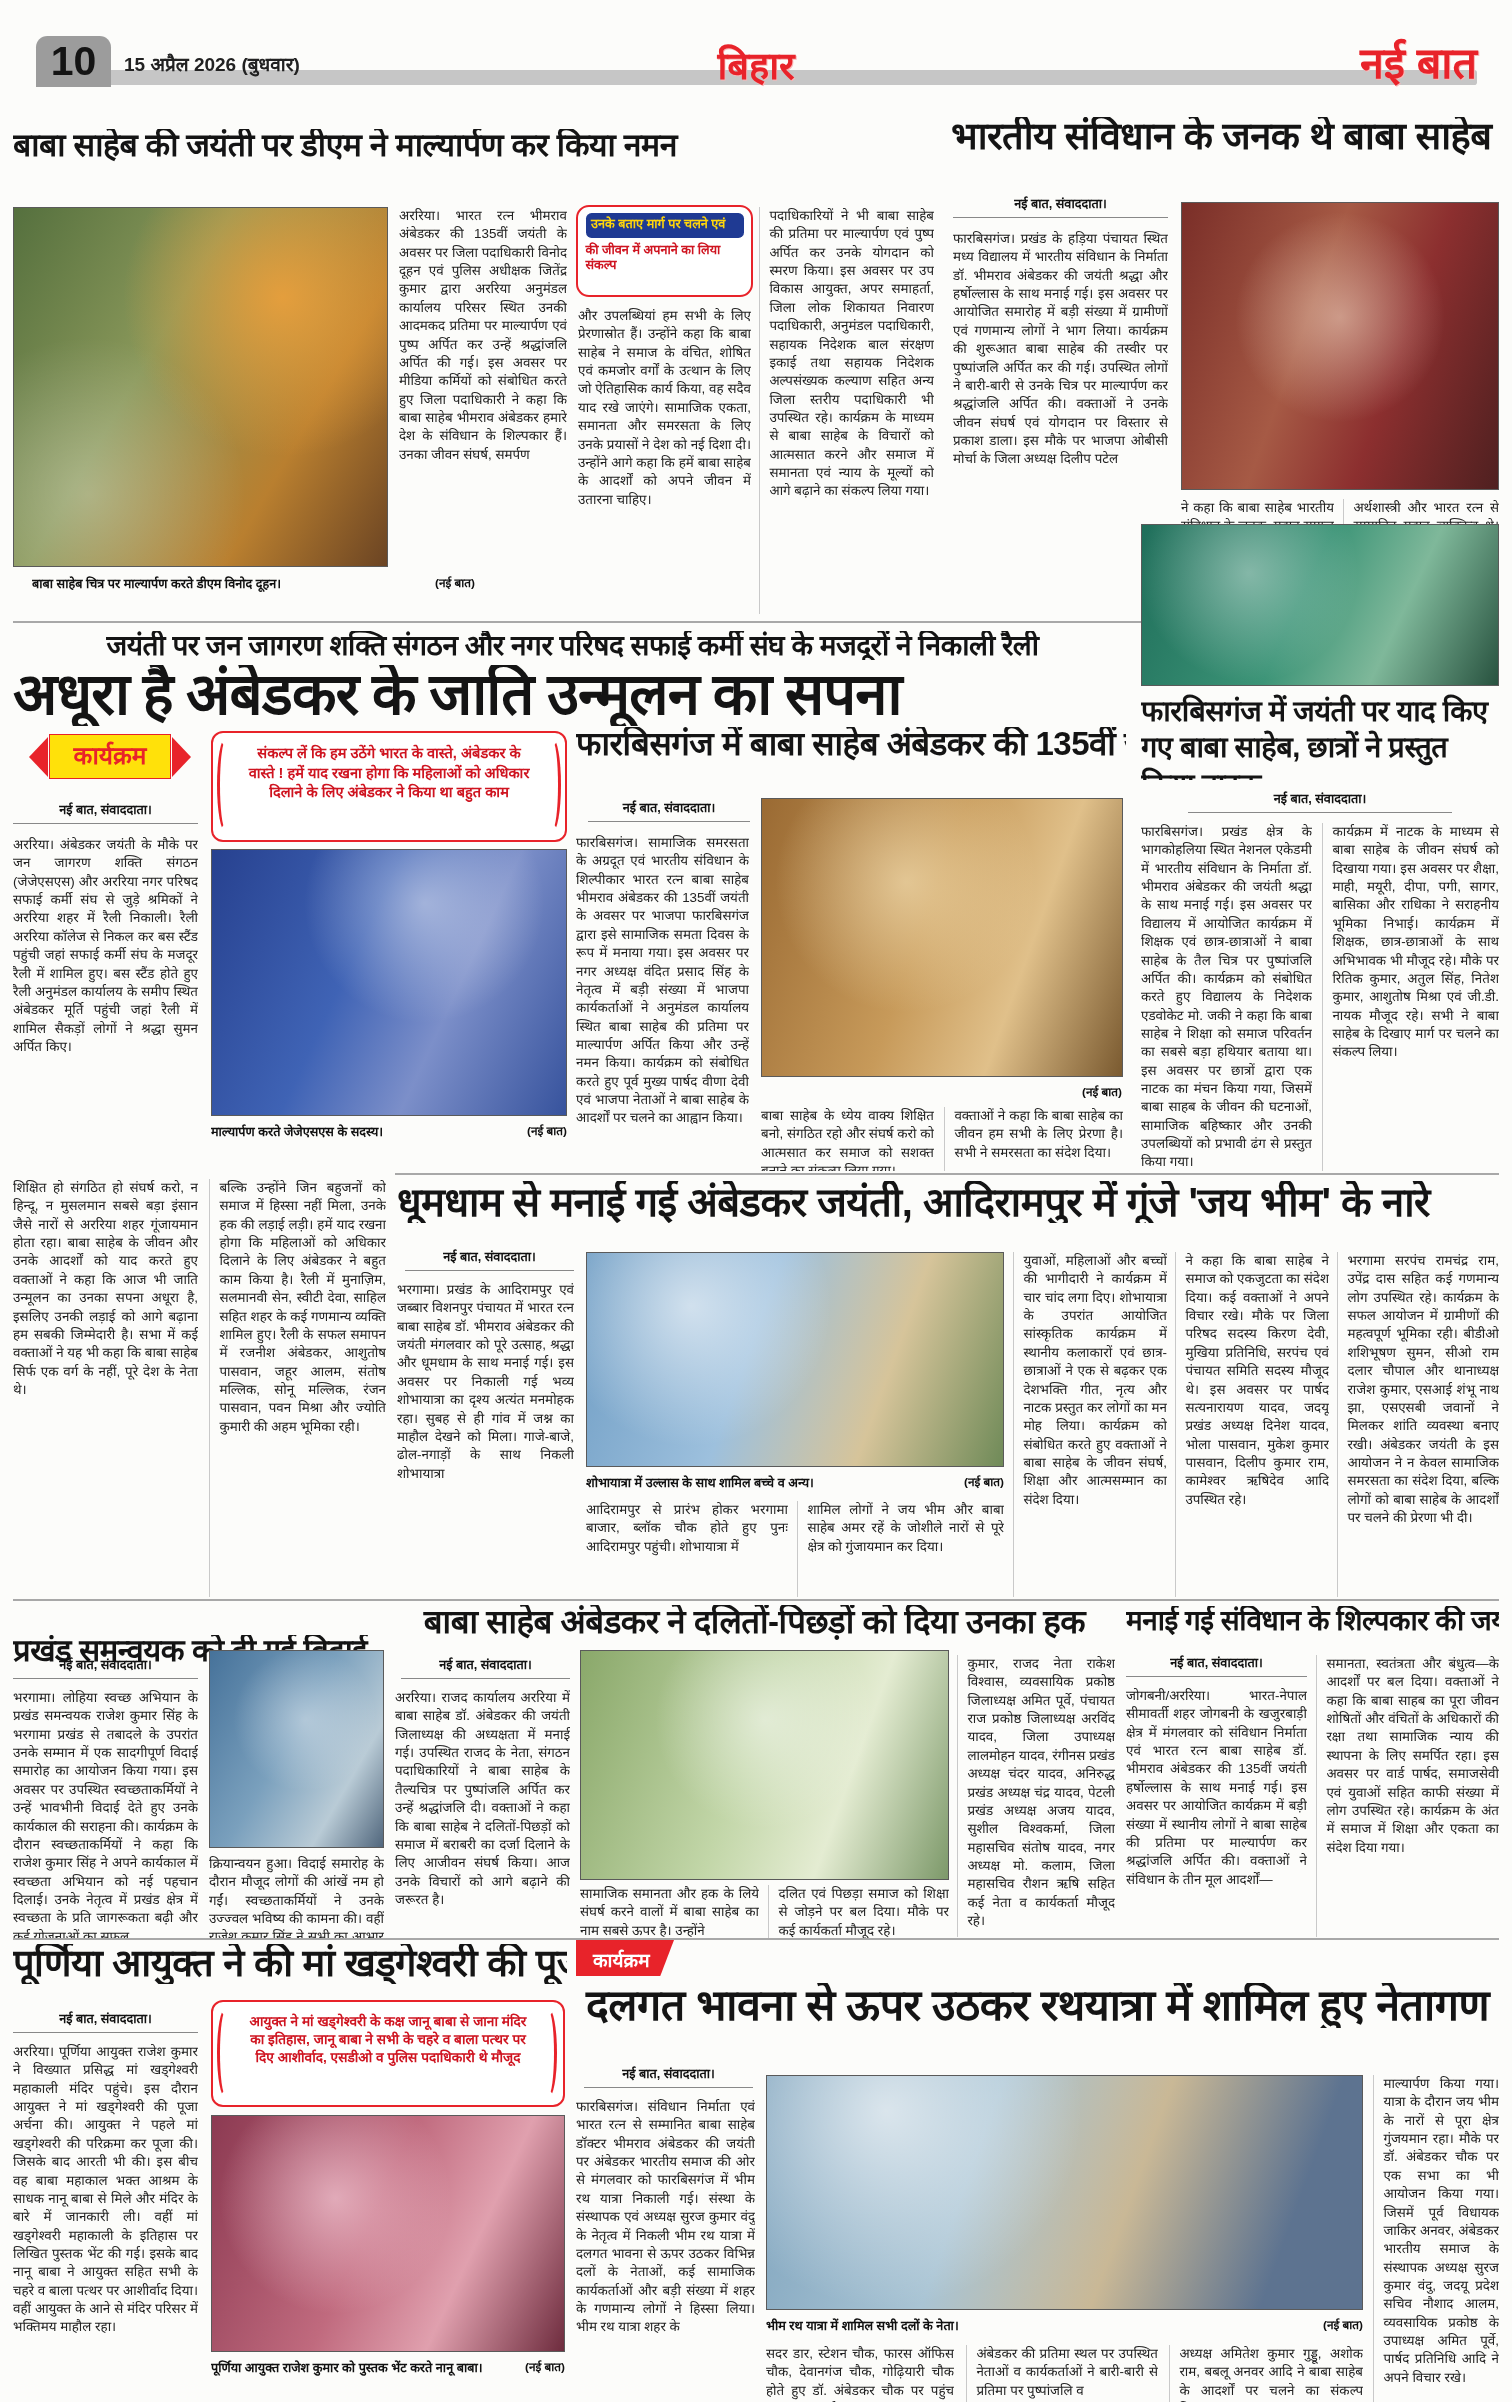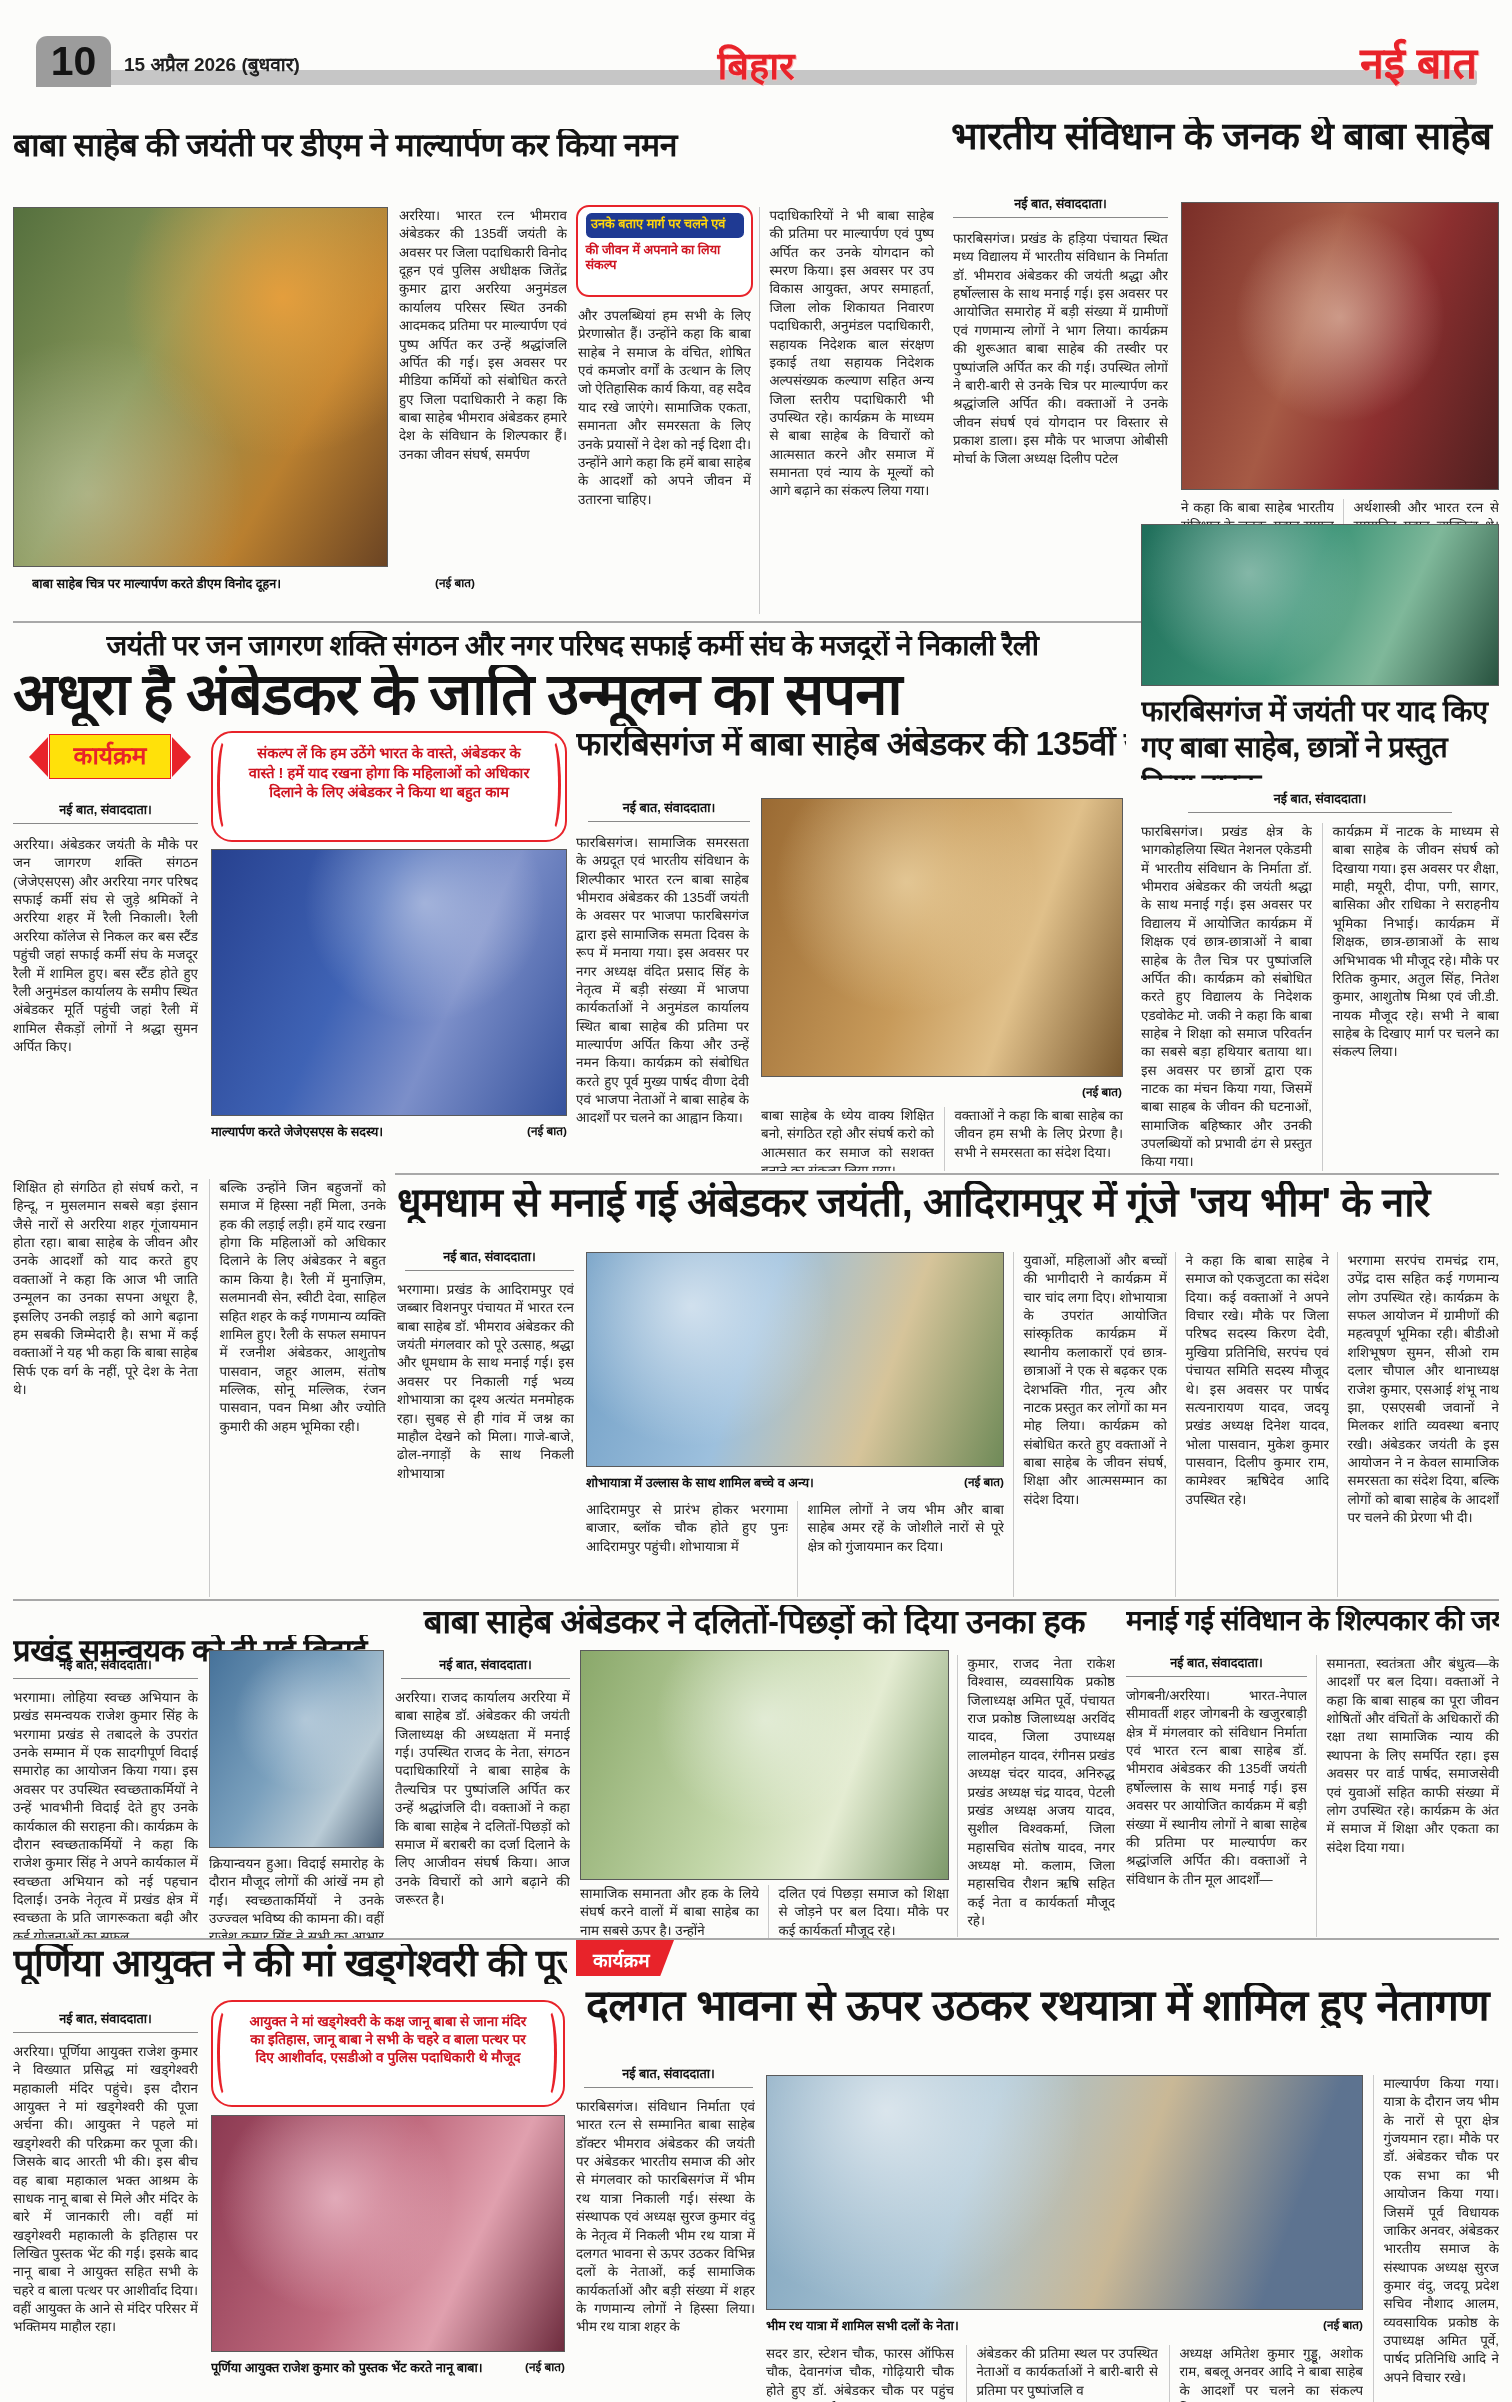--- a/index.html
+++ b/index.html
@@ -11,21 +11,21 @@
   .body{font-size:13.4px;line-height:1.37;text-align:justify;color:#222;overflow:hidden;}
   .byline{font-size:12.7px;font-weight:700;text-align:center;color:#111;
           border-bottom:1.4px solid #888;padding-bottom:4.7px;overflow:hidden;white-space:nowrap;}
   .caption{font-size:12.7px;font-weight:700;color:#101010;}
   .credit{font-size:11.8px;font-weight:700;color:#101010;}
   .photo{border:0.9px solid #5a5a5a;}
   .vl{border-left:0.9px solid #c9c9c9;padding-left:9.4px;}
   .hrule{background:#a8a8a8;height:1.9px;}
   .caprow{display:flex;justify-content:space-between;align-items:flex-start;gap:7.5px;overflow:hidden;}
   
-  .qbox{border:2.8px solid #e8232a;border-radius:21px;color:#cf1420;font-weight:700;text-align:center;
+  .qbox{border:2.8px solid #e8232a;border-radius:12px;color:#cf1420;font-weight:700;text-align:center;
         font-size:14.6px;line-height:1.32;padding:11.3px 30px;background:#fff;overflow:hidden;}
   .paren{position:absolute;top:7.5px;bottom:7.5px;width:17px;border:3.3px solid transparent;border-radius:50%;}
   .paren-l{left:6.6px;border-left-color:#e8232a;}
   .paren-r{right:6.6px;border-right-color:#e8232a;}
   .qdm-blue{background:#1f3a93;color:#ffd60a;font-weight:800;font-size:12.7px;line-height:1.25;
             padding:4.7px 5.6px;border-radius:5.6px;}
   .qdm-red{color:#cf1420;font-weight:800;font-size:12.7px;padding-top:4.7px;line-height:1.25;}
   
   .ribbon{background:#ffe10a;border:1.9px solid #e8232a;color:#e8232a;font-weight:900;font-size:24.5px;
           text-align:center;line-height:41px;}

